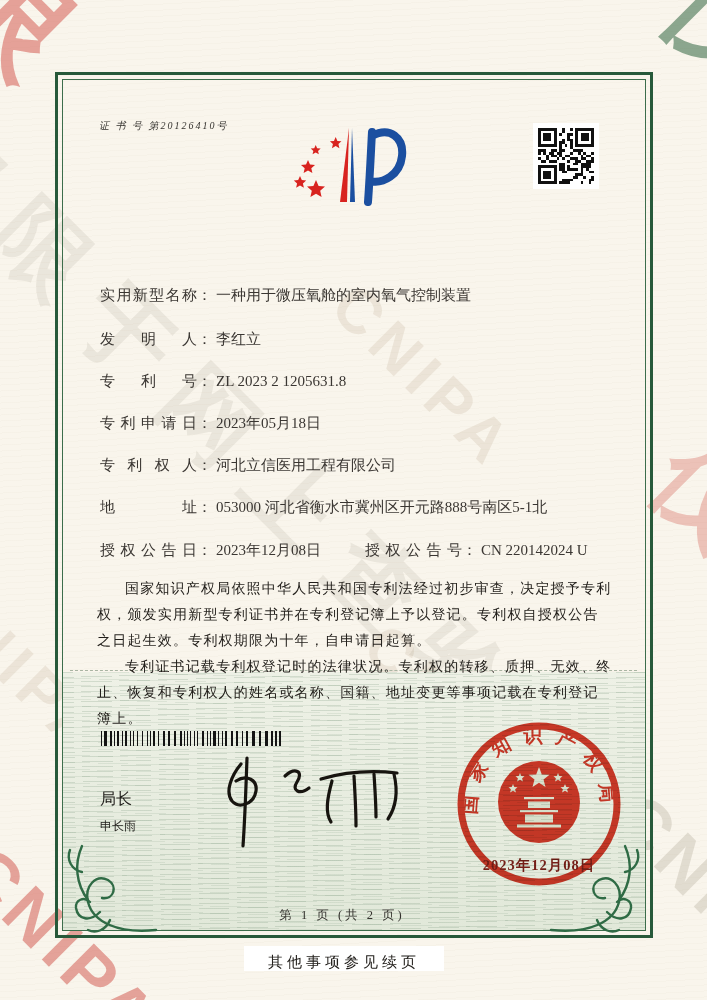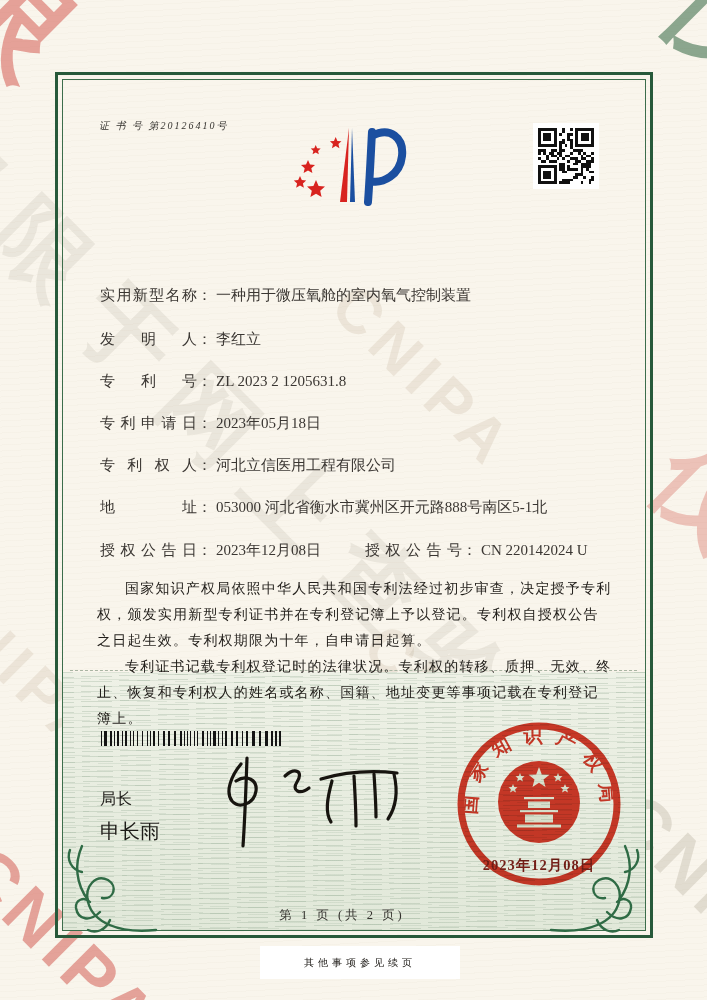--- a/index.html
+++ b/index.html
@@ -40,28 +40,28 @@
   .frow{position:absolute;left:100px;width:520px;font-size:15px;color:#3a3632;z-index:3;white-space:nowrap;}
   .flabel{display:inline-block;width:97px;text-align:justify;text-align-last:justify;vertical-align:top;}
   .fcolon{display:inline-block;margin-right:4px;}
   .fgroup2{position:absolute;left:265px;top:0;}
   
   .paras{position:absolute;left:97px;top:576px;width:516px;font-size:14px;line-height:26px;letter-spacing:1.2px;color:#201d19;z-index:3;}
   .paras p{margin:0;text-indent:2em;}
   
   .barcode{position:absolute;left:101px;top:731px;z-index:3;}
   .signer-title{position:absolute;left:100px;top:789px;font-size:16px;color:#1d1b18;z-index:3;font-family:Liberation Mono, monospace;}
-  .signer-name{position:absolute;left:100px;top:818px;font-size:20px;color:#1d1b18;z-index:3;font-family:Liberation Mono, monospace;}
+  .signer-name{position:absolute;left:100px;top:818px;font-size:12px;color:#1d1b18;z-index:3;font-family:Liberation Mono, monospace;}
   .signature{position:absolute;left:203px;top:746px;z-index:3;}
   .seal{position:absolute;left:453px;top:718px;z-index:5;mix-blend-mode:multiply;opacity:0.95;}
   .flourish{position:absolute;z-index:4;}
   .flourish.left{left:48px;top:842px;}
   .flourish.right{left:549px;top:842px;transform:scaleX(-1);}
   .pagenum{position:absolute;left:46px;top:907px;width:592px;text-align:center;font-size:12.5px;letter-spacing:3px;color:#33312d;z-index:3;}
-  .contbox{position:absolute;left:260px;top:946px;width:200px;height:33px;line-height:33px;text-align:center;background:#ffffff;font-size:10px;letter-spacing:4px;color:#23201c;z-index:3;}
+  .contbox{position:absolute;left:244px;top:946px;width:200px;height:25px;line-height:33px;text-align:center;background:#ffffff;font-size:15px;letter-spacing:4px;color:#23201c;z-index:3;}
 </style>
 </head>
 <body>
 
 <div class="page">
 
   <span class="wm wm-diag" style="left:-30px;top:90px;">仅限于网上查验</span>
   <span class="wm wm-cnipa" style="left:368px;top:270px;">CNIPA</span>
   <span class="wm wm-cnipa" style="left:-40px;top:560px;">CNIPA</span>
   <span class="wm wm-cnipa" style="left:400px;top:610px;">CNIPA</span>

